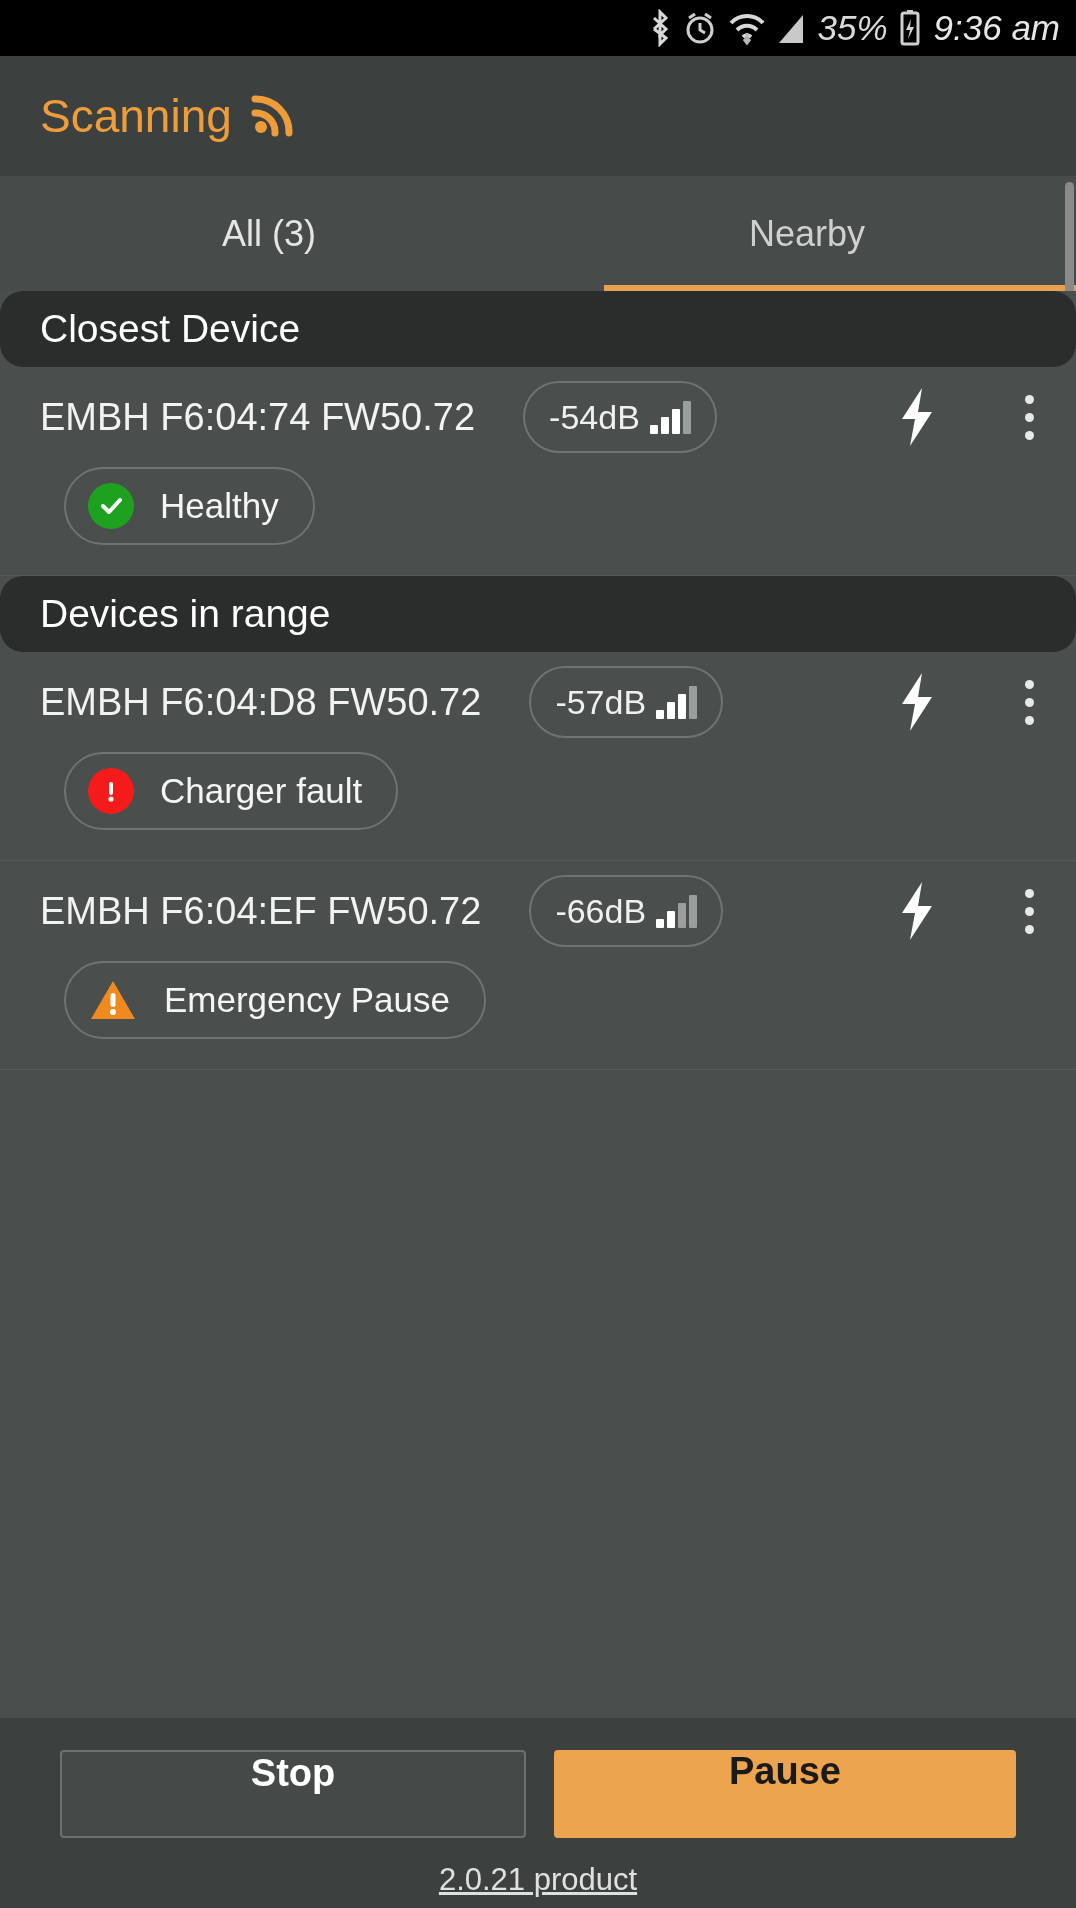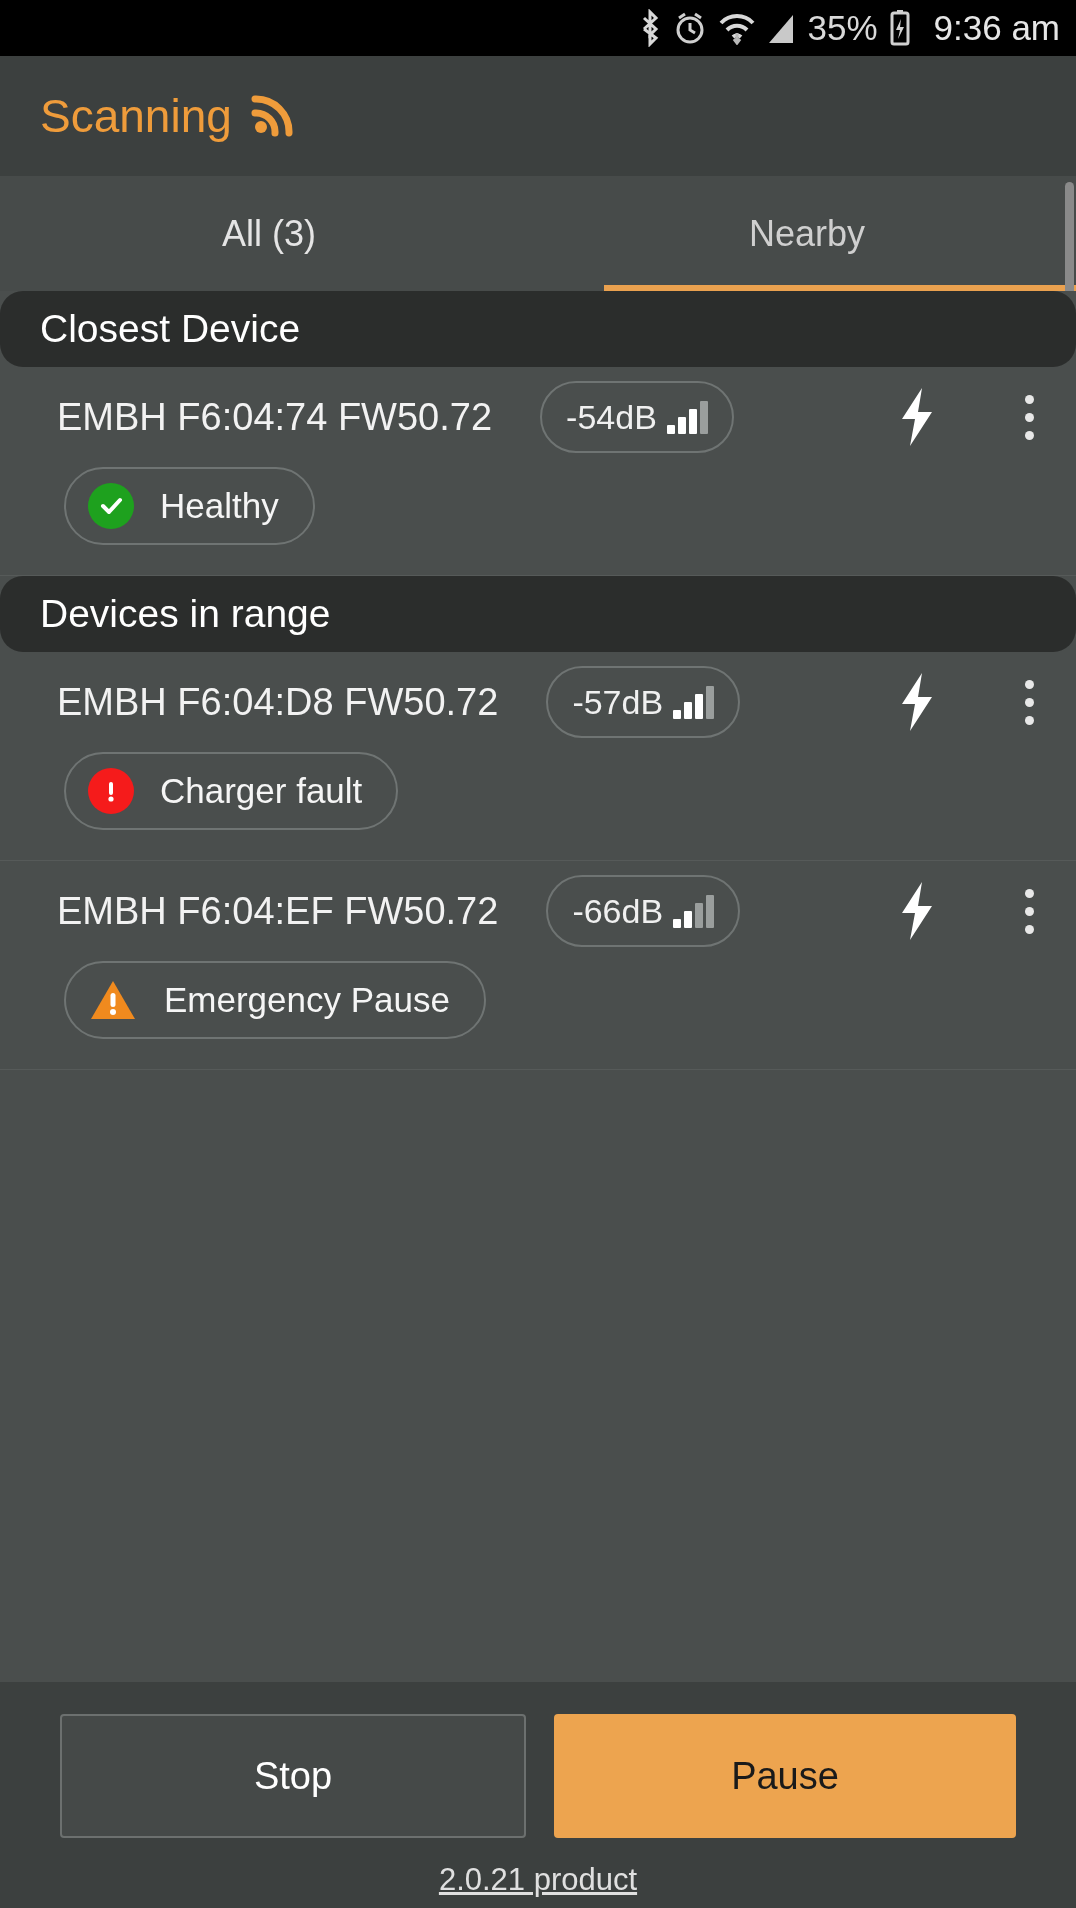--- a/index.html
+++ b/index.html
@@ -15,29 +15,30 @@
     background: #4a4e4d;
     display: flex; flex-direction: column;
   }
 
   
   .statusbar {
     height: 56px; background: #000;
     display: flex; align-items: center; justify-content: flex-end;
     padding-right: 16px; gap: 10px;
     flex: 0 0 56px;
+    font-style: italic;
   }
   .statusbar .sicon { display: flex; align-items: center; }
   .statusbar svg { display: block; }
   .battpct {
     color: #d9d9d9; font-size: 35px; letter-spacing: 0px;
     font-family: "Liberation Sans", sans-serif;
   }
   .clock {
-    color: #e6e6e6; font-size: 35px; margin-left: 12px;
+    color: #e6e6e6; font-size: 35px; margin-left: 2px;
   }
 
   
   .appbar {
     height: 120px; background: #3c403f;
     display: flex; align-items: center;
     padding-left: 40px; gap: 18px;
     flex: 0 0 120px;
   }
   .appbar-title {
@@ -69,21 +70,21 @@
   .section-header {
     background: #2b2d2c; height: 76px;
     display: flex; align-items: center; padding-left: 40px;
     color: #ffffff; font-size: 39px; border-radius: 23px;
   }
   .device {
     padding: 0 0 0 0; border-bottom: 1px solid #565a59;
     background: #4a4e4d;
   }
   .device-top {
-    display: flex; align-items: center; height: 100px; padding-left: 40px; padding-right: 12px; margin-left: 17px;
+    display: flex; align-items: center; height: 100px; padding-left: 40px; padding-right: 12px;
   }
   .device-name {
     color: #f2f2f2; font-size: 38px; white-space: nowrap;
   }
   .rssi-chip {
     margin-left: 48px;
     border: 2px solid #6f7473; border-radius: 38px;
     height: 72px; min-width: 172px;
     display: flex; align-items: center; justify-content: center; gap: 10px;
     padding: 0 24px;
@@ -118,23 +119,23 @@
   .dot.green { background: #1ea11e; }
   .dot.red { background: #f51b1b; }
   .tri { width: 50px; height: 44px; display:flex; align-items:center; justify-content:center;}
 
   
   .footer {
     flex: 0 0 auto; background: #3c403f; padding: 32px 60px 0 60px;
   }
   .btnrow { display: flex; gap: 28px; }
   .btn {
-    flex: 1; height: 124px; border-radius: 4px;
-    display: flex; align-items: center; justify-content: center;
-    font-size: 38px; font-weight: normal;
+    flex: 1; height: 88px; border-radius: 4px;
+    display: flex; align-items: flex-start; justify-content: center;
+    font-size: 38px; font-weight: bold;
   }
   .btn.ghost { border: 2px solid #6c706f; color: #ffffff; background: #43474 6; background: #454948; }
   .btn.primary { background: #eda44f; color: #1a1a1a; }
   .version {
     text-align: center; color: #e0e0e0; font-size: 31px;
     padding: 24px 0 10px 0;
     text-decoration: underline;
   }
 </style>
 </head>

